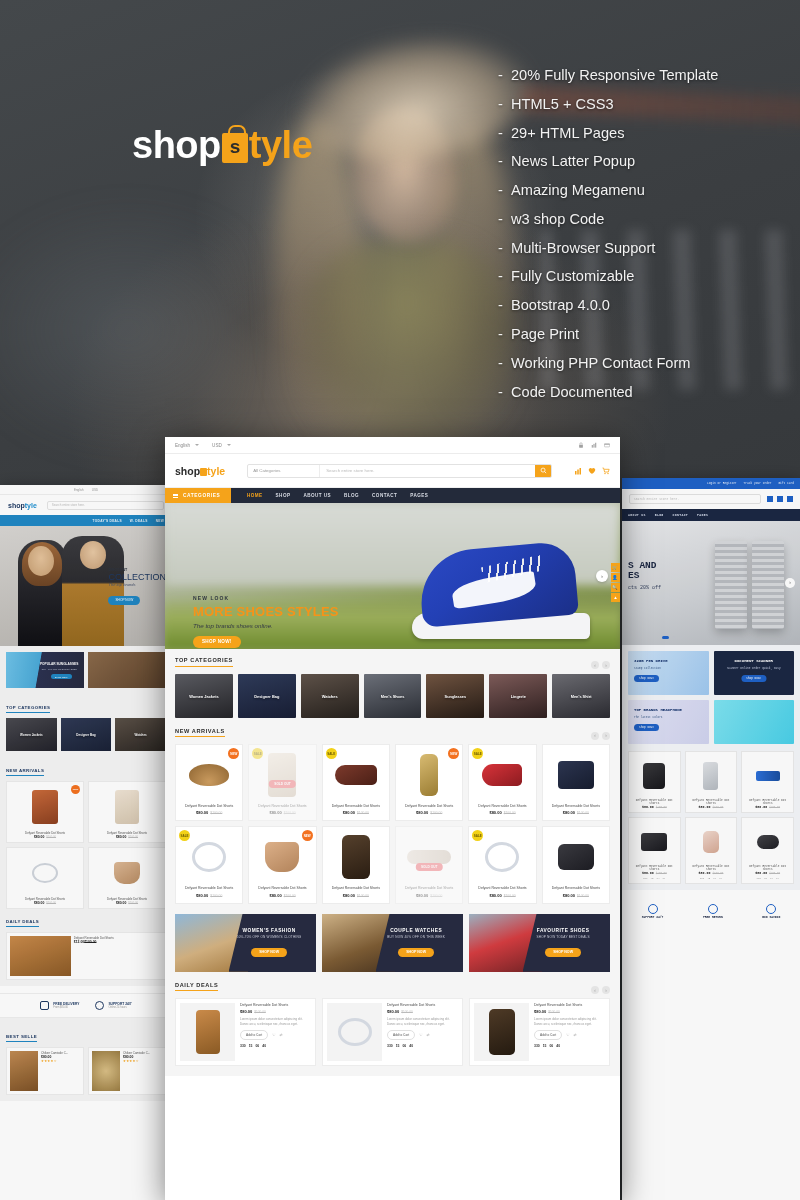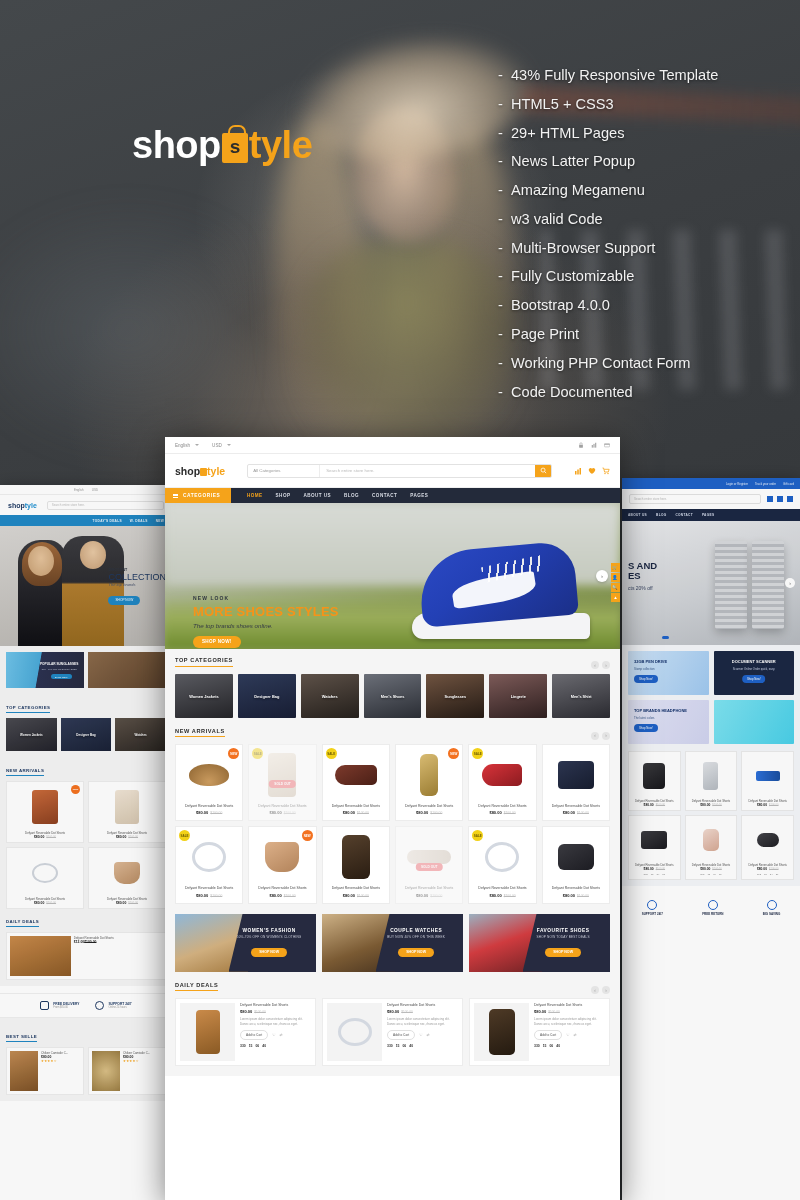--- a/index.html
+++ b/index.html
@@ -100,20 +100,21 @@
 
   
   .mock { position: absolute; background: #fff; overflow: hidden; }
   .mock-left {
     left: 0; top: 485px; width: 172px; height: 715px;
     box-shadow: 0 3px 16px rgba(0,0,0,0.38);
   }
   .mock-right {
     left: 622px; top: 478px; width: 178px; height: 722px;
     box-shadow: 0 3px 16px rgba(0,0,0,0.38);
+    font-family: Liberation Mono, monospace;
   }
   .mock-center {
     left: 165px; top: 437px; width: 455px; height: 763px;
     box-shadow: 0 6px 30px rgba(0,0,0,0.50); z-index: 5;
   }
   .dim { filter: brightness(0.97); }
 
   
   .c-topbar {
     height: 17px; background: #fff; border-bottom: 1px solid #ececec;
@@ -387,41 +388,41 @@
   <div class="logo">
     <span class="w">shop</span><span class="logo-bag"></span><span class="o">tyle</span>
   </div>
   <div class="tagline">
   </div>
 </div>
 
 <div class="features">
   <div class="feat">
       <span class="dash">-</span>
-      <span>43% Fully Responsive Template</span>
+      <span>20% Fully Responsive Template</span>
     </div>
   <div class="feat">
       <span class="dash">-</span>
       <span>HTML5 + CSS3</span>
     </div>
   <div class="feat">
       <span class="dash">-</span>
       <span>29+ HTML Pages</span>
     </div>
   <div class="feat">
       <span class="dash">-</span>
       <span>News Latter Popup</span>
     </div>
   <div class="feat">
       <span class="dash">-</span>
       <span>Amazing Megamenu</span>
     </div>
   <div class="feat">
       <span class="dash">-</span>
-      <span>w3 valid Code</span>
+      <span>w3 shop Code</span>
     </div>
   <div class="feat">
       <span class="dash">-</span>
       <span>Multi-Browser Support</span>
     </div>
   <div class="feat">
       <span class="dash">-</span>
       <span>Fully Customizable</span>
     </div>
   <div class="feat">

